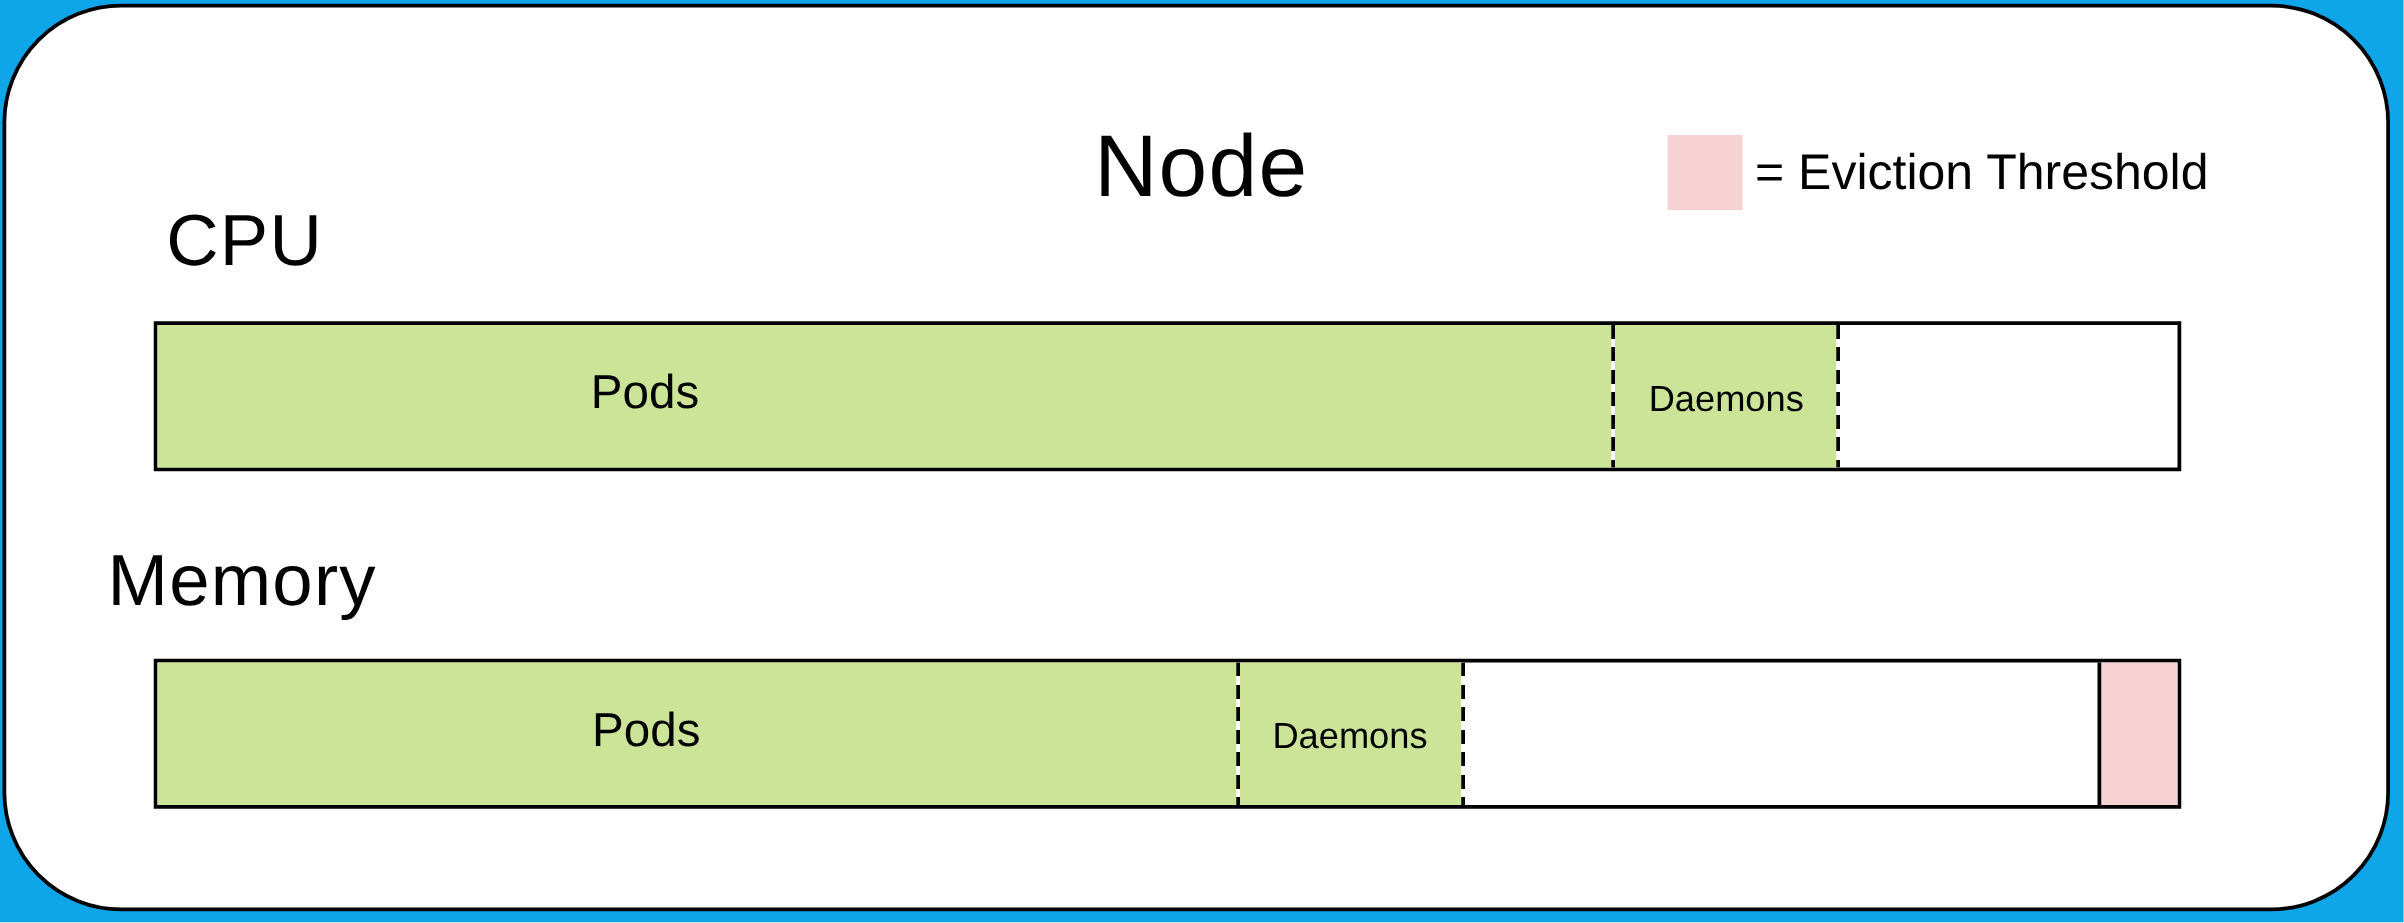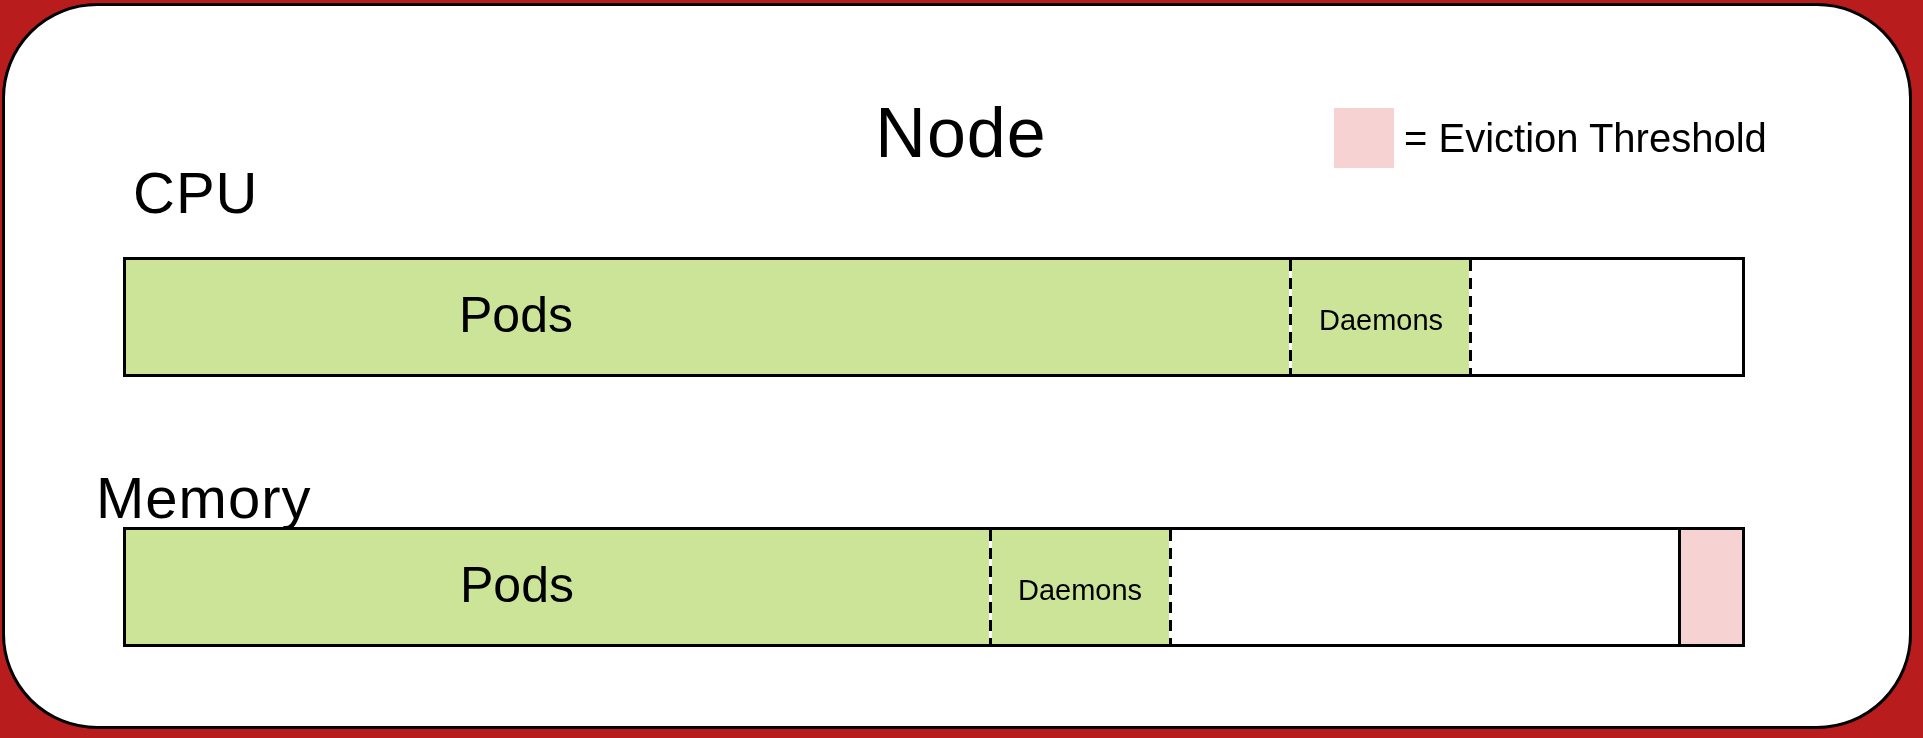--- a/index.html
+++ b/index.html
@@ -1,20 +1,20 @@
 <!DOCTYPE html>
 <html><head>
 <meta charset="utf-8">
 <style>
   html, body { margin: 0; padding: 0; background: #ffffff; }
   .canvas {
     position: relative;
     width: 1923px;
     height: 738px;
-    background: #b91c1c;
+    background: #0ea5e9;
     font-family: "Liberation Sans", sans-serif;
     color: #000000;
     overflow: hidden;
   }
   .node-frame {
     position: absolute;
     left: 2px; top: 3px;
     width: 1910px; height: 726px;
     border: 3px solid #000000;
     border-radius: 95px;
@@ -51,21 +51,21 @@
     white-space: nowrap;
   }
   .resource-label {
     position: absolute;
     font-size: 58px;
     line-height: 66px;
     letter-spacing: 1px;
     white-space: nowrap;
   }
   .cpu-label { left: 133px; top: 160px; }
-  .memory-label { left: 96px; top: 432px; margin-top: 33px; }
+  .memory-label { left: 86px; top: 432px; }
   .bar {
     position: absolute;
     left: 123px;
     width: 1622px; height: 120px;
     border: 3px solid #000000;
     background: #ffffff;
     box-sizing: border-box;
   }
   .cpu-bar { top: 257px; }
   .memory-bar { top: 527px; }
@@ -95,21 +95,21 @@
   .seg-eviction {
     position: absolute; top: 0; bottom: 0;
     left: 1555px; right: 0;
     background: #f7d2d2;
   }
   .seg-label {
     position: absolute;
     transform: translate(-50%, -50%);
     white-space: nowrap;
   }
-  .pods-label { font-size: 50px; }
+  .pods-label { font-size: 38px; }
   .daemons-label { font-size: 29px; }
   .cpu-pods-label { left: 390px; top: 55px; }
   .cpu-daemons-label { left: 1255px; top: 60px; }
   .memory-pods-label { left: 391px; top: 55px; }
   .memory-daemons-label { left: 954px; top: 60px; }
 </style>
 </head>
 <body>
 
 <div class="canvas">

